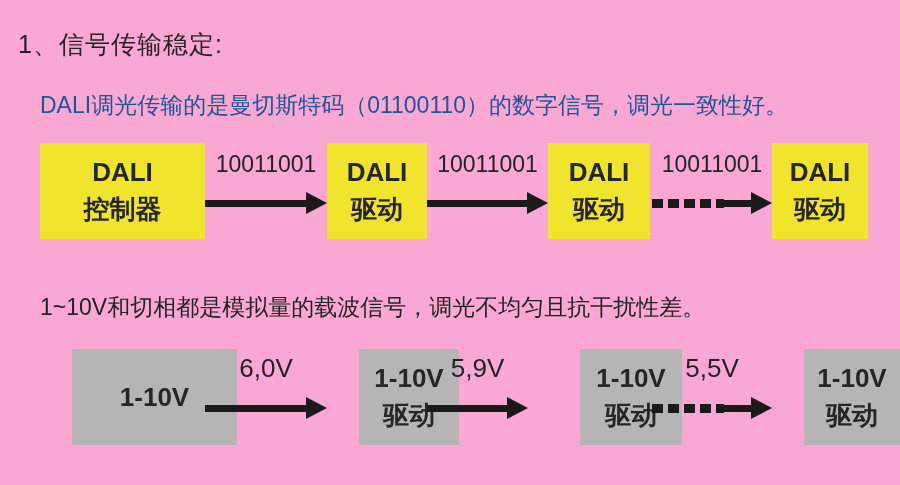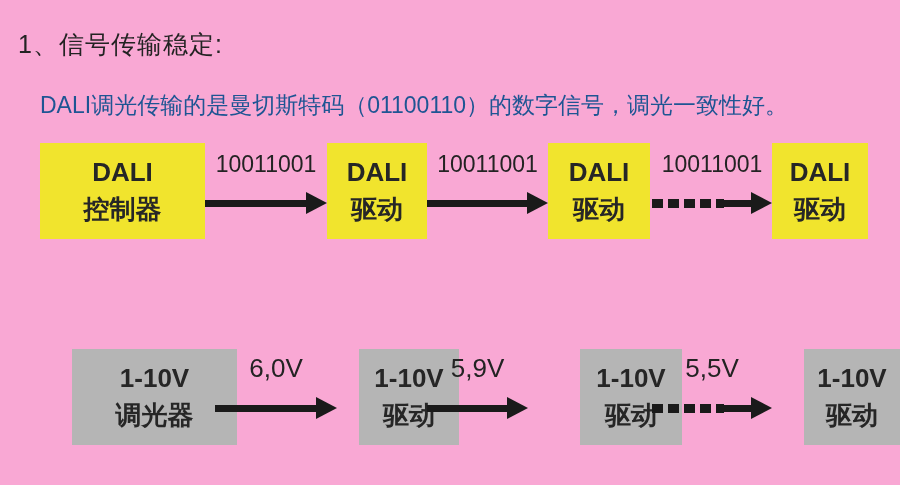--- a/index.html
+++ b/index.html
@@ -139,39 +139,39 @@
   </div>
   <div class="arrow" style="left:652px; top:152px; width:120px;">
     <div class="arrow-label">10011001</div>
     <div class="arrow-body">
       <div class="dashes"></div>
       <div class="shaft"></div>
       <div class="head"></div>
     </div>
   </div>
 
+  <div class="desc dark">1~10V和切相都是模拟量的载波信号，调光不均匀且抗干扰性差。</div>
 
   <div class="box gray" style="left:40px;  top:349px; width:165px;">
     <span>1-10V</span>
-    <span>调光器</span>
   </div>
   <div class="box gray" style="left:327px; top:349px; width:100px;">
     <span>1-10V</span>
     <span>驱动</span>
   </div>
   <div class="box gray" style="left:548px; top:349px; width:102px;">
     <span>1-10V</span>
     <span>驱动</span>
   </div>
   <div class="box gray" style="left:772px; top:349px; width:96px;">
     <span>1-10V</span>
     <span>驱动</span>
   </div>
 
-  <div class="arrow volts" style="left:205px; top:355px; width:122px;margin-left:10px;">
+  <div class="arrow volts" style="left:205px; top:355px; width:122px;">
     <div class="arrow-label">6,0V</div>
     <div class="arrow-body">
       <div class="shaft"></div>
       <div class="head"></div>
     </div>
   </div>
   <div class="arrow volts" style="left:427px; top:355px; width:101px;">
     <div class="arrow-label">5,9V</div>
     <div class="arrow-body">
       <div class="shaft"></div>

